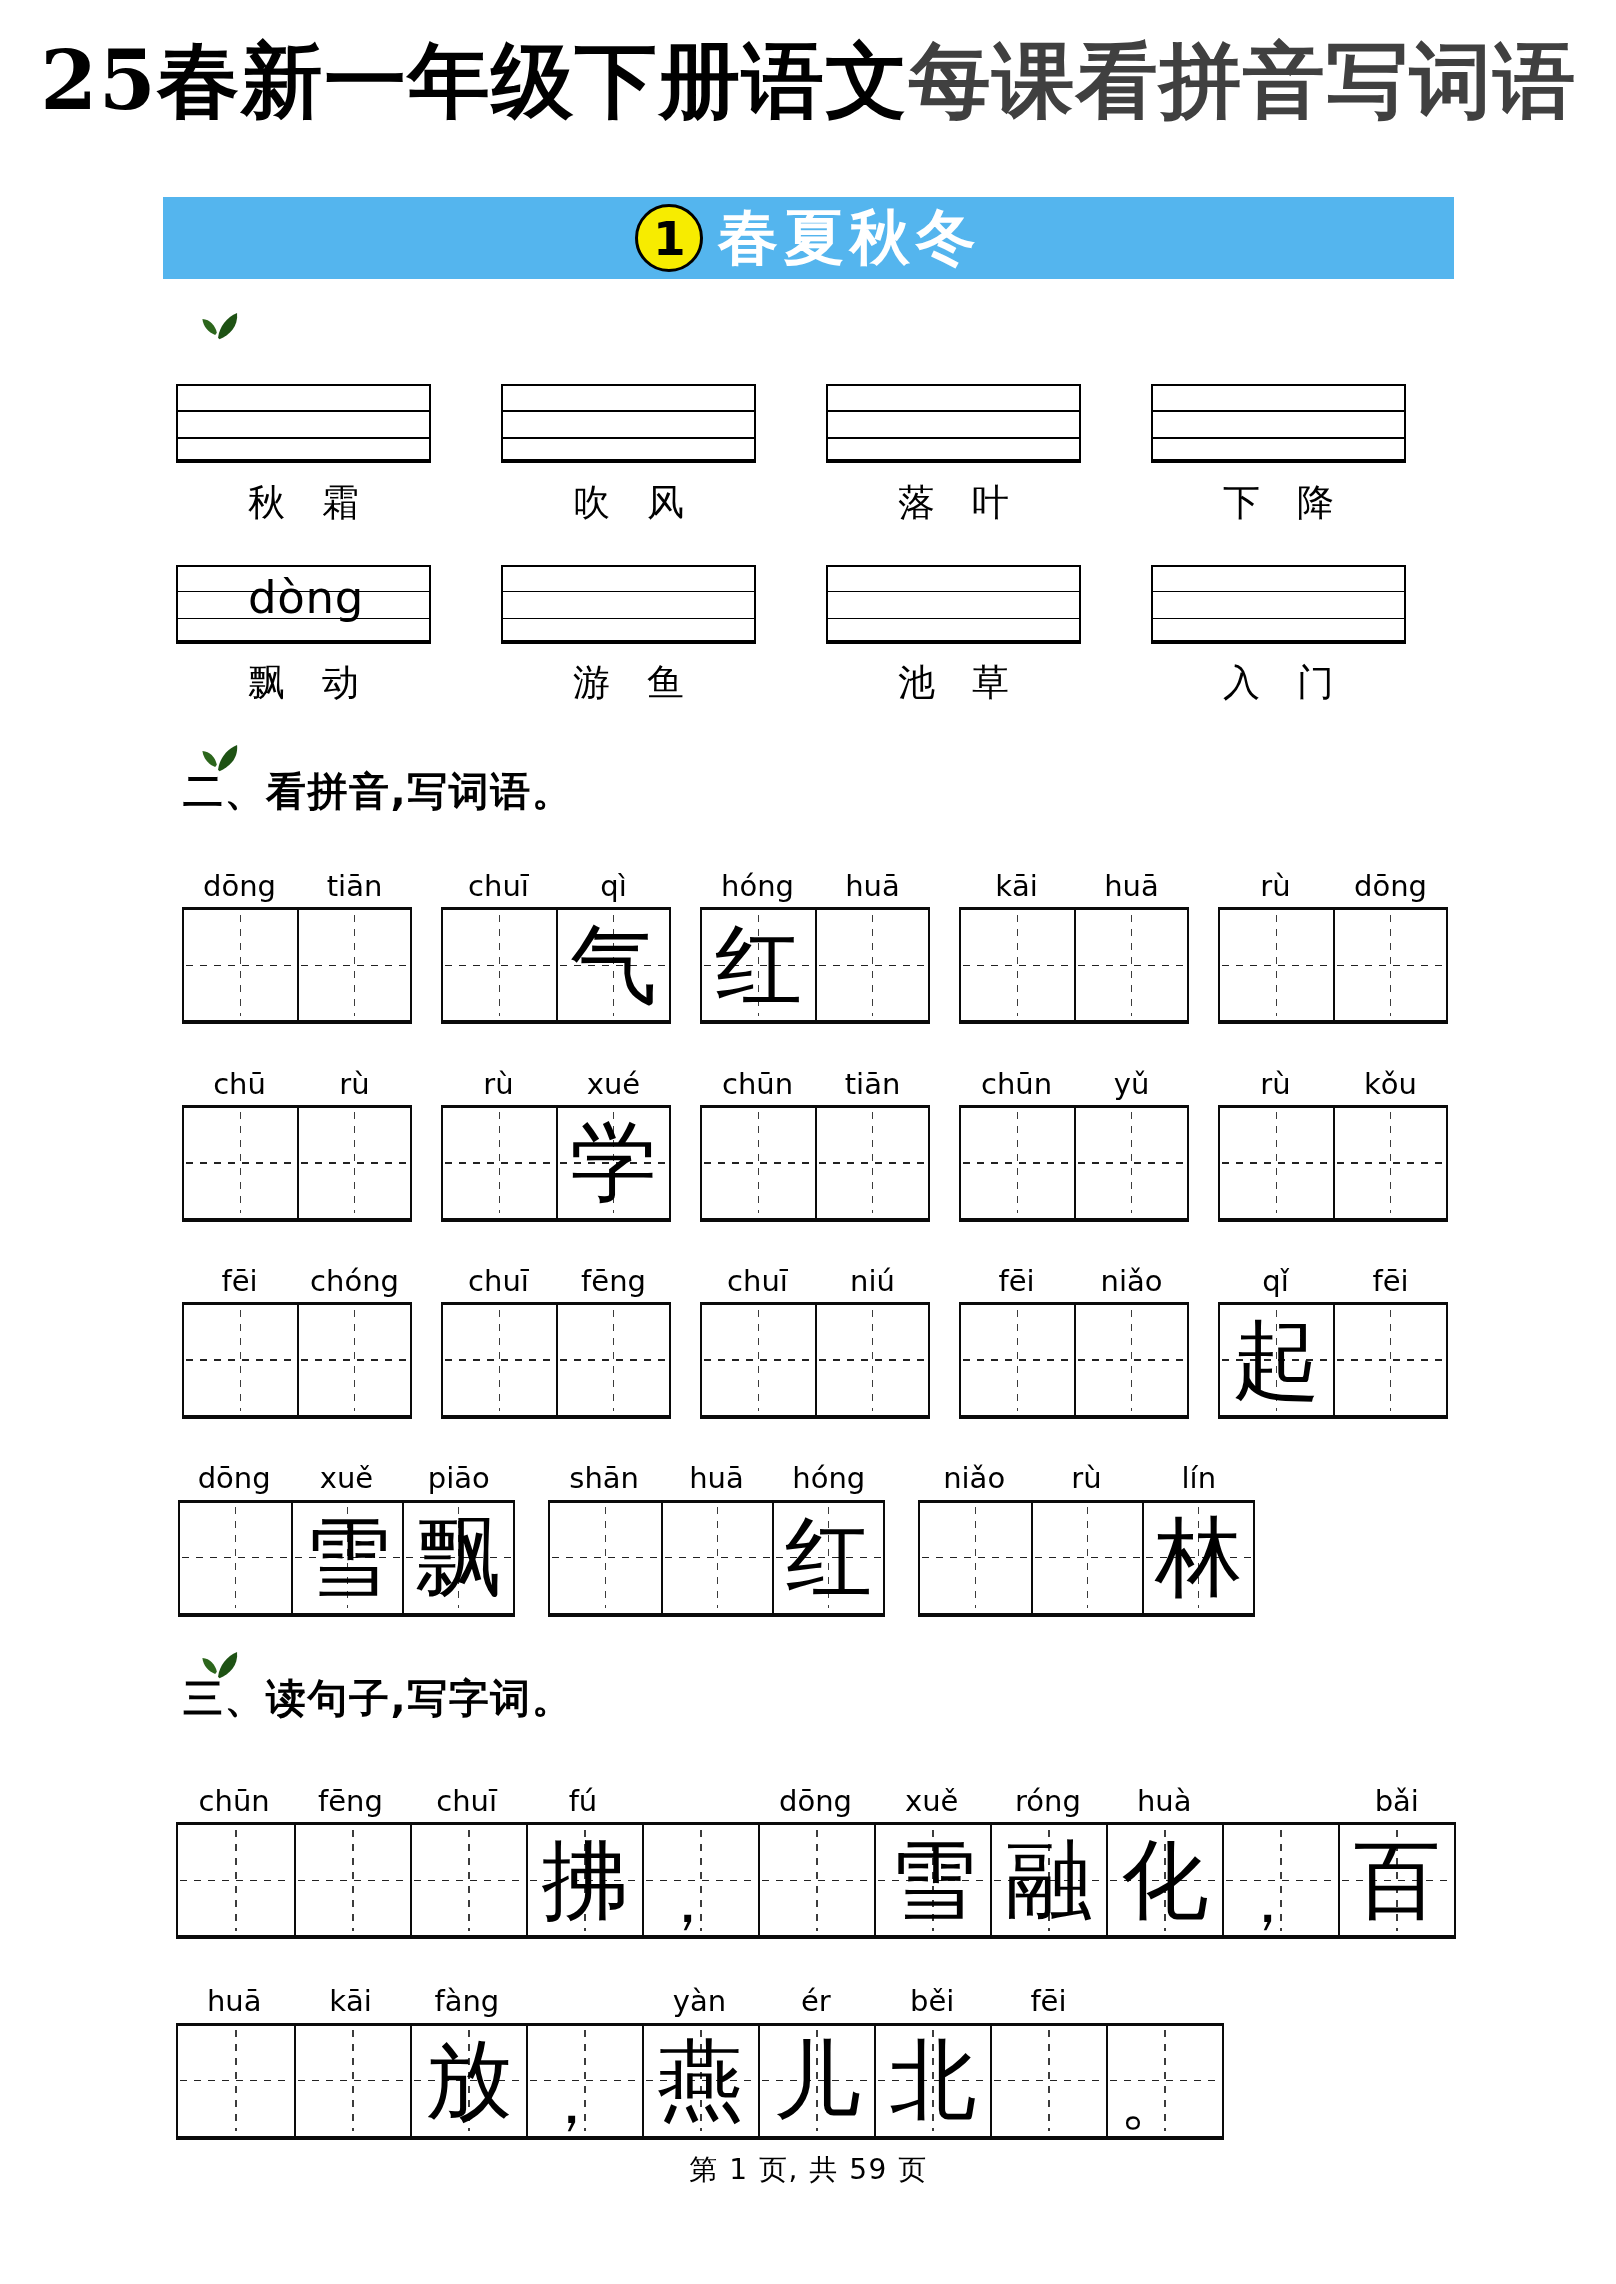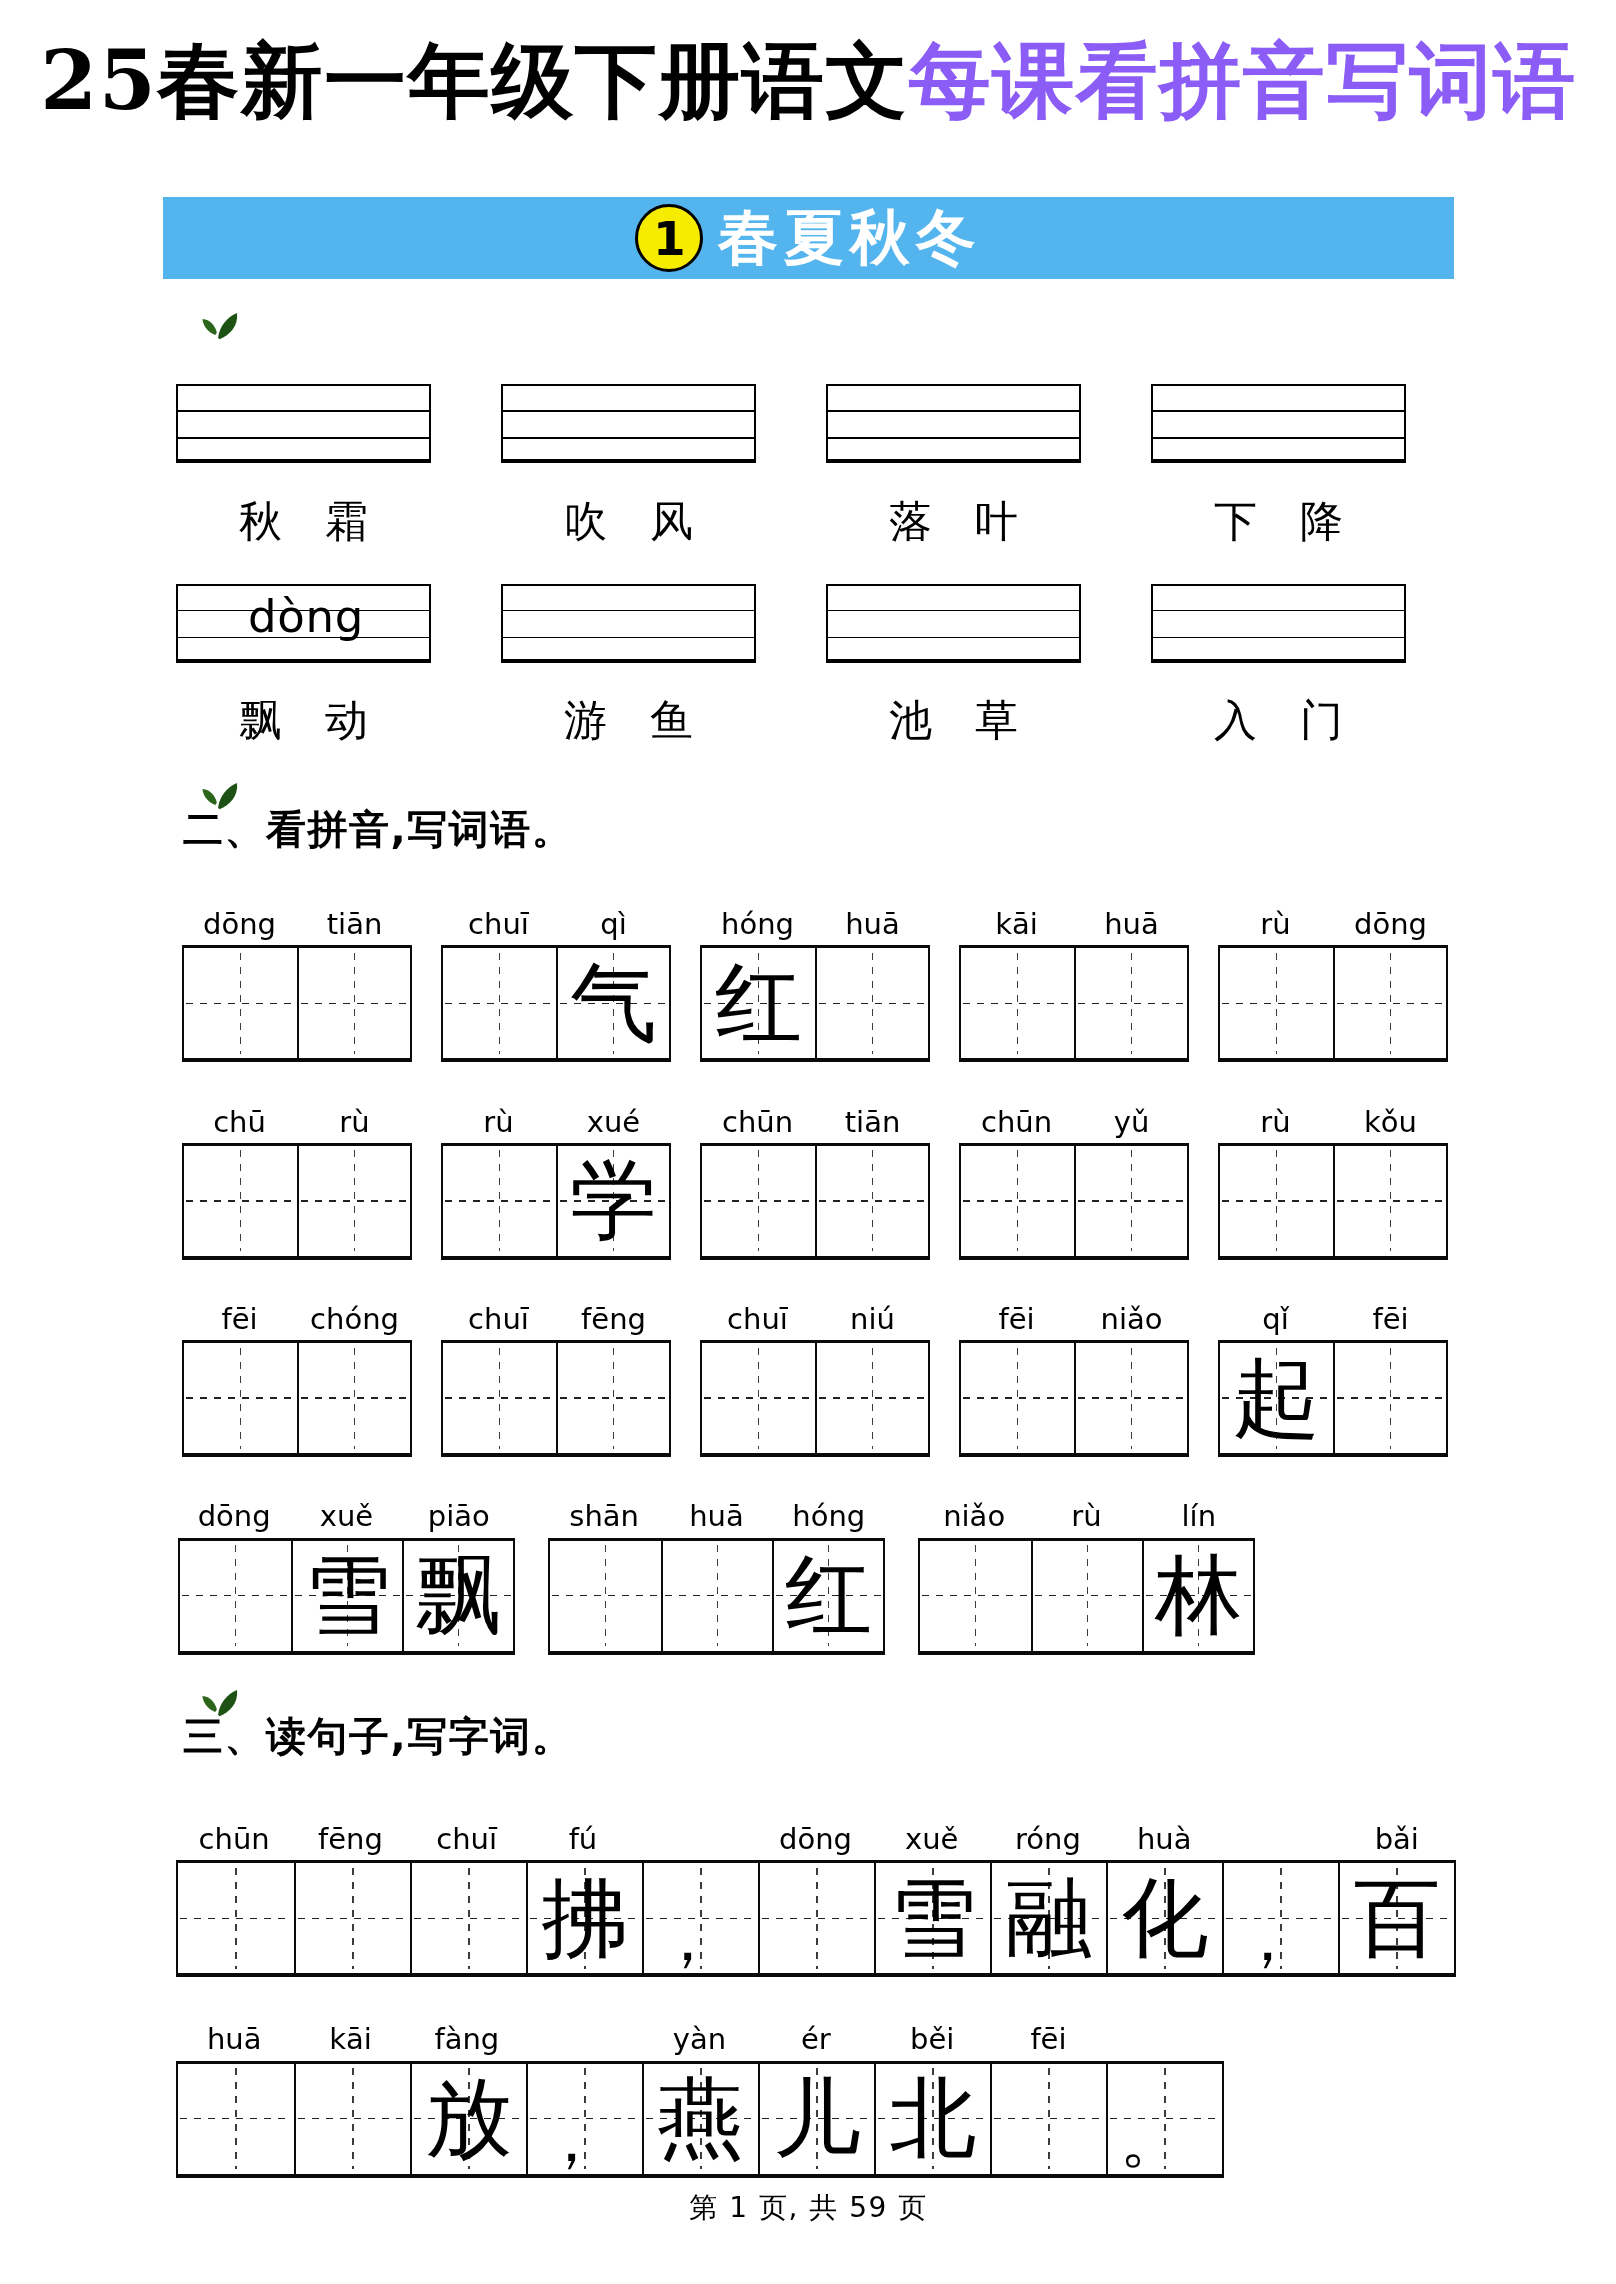--- a/index.html
+++ b/index.html
@@ -5,21 +5,21 @@
   html,body{margin:0;padding:0;}
   body{
     width:1617px;height:2284px;background:#ffffff;overflow:hidden;
     font-family:"DejaVu Sans", sans-serif;color:#000;
   }
   
   .title{
     padding-top:29px;text-align:center;font-family:"DejaVu Serif", serif;
     font-weight:bold;font-size:82px;line-height:103px;letter-spacing:1.5px;white-space:nowrap;
   }
-  .title .red{color:#8b5cf6;}
+  .title .red{color:#404040;}
   
   .banner{
     margin:65px 163px 0 163px;height:82px;background:#54b5ee;
     display:flex;align-items:center;justify-content:center;gap:14.7px;
   }
   .banner .unit{
     color:#f7ec00;font-size:56px;font-weight:bold;letter-spacing:2.9px;white-space:nowrap;
     text-shadow:2.2px 0 #000,-2.2px 0 #000,0 2.2px #000,0 -2.2px #000,2.2px 2.2px #000,-2.2px -2.2px #000,2.2px -2.2px #000,-2.2px 2.2px #000,3.7px 3.7px #000;
   }
   .banner .num{
@@ -41,22 +41,22 @@
   }
   .pybox::before,.pybox::after{content:"";position:absolute;left:0;right:0;height:1.5px;background:#000;}
   .pybox::before{top:24px;}
   .pybox::after{top:51px;}
   .py-fill{
     position:absolute;left:70px;top:8.8px;z-index:2;font-size:45px;line-height:1;
     font-family:"DejaVu Sans", sans-serif;letter-spacing:0.7px;
   }
   .wordrow{display:flex;gap:70px;margin-left:176px;margin-top:13.2px;}
   .word{
-    width:255px;text-align:center;font-size:43px;line-height:51px;
-    font-family:"DejaVu Serif", serif;white-space:pre;margin-top:19px;
+    width:255px;text-align:center;font-size:37px;line-height:51px;
+    font-family:"DejaVu Serif", serif;white-space:pre;
   }
   
   .tzgrow{display:flex;gap:29px;margin-left:182px;margin-top:29px;}
   .tzgrow.first{margin-top:41px;}
   .r4{gap:33px;margin-left:178px;}
   .pyrow{display:flex;height:47px;align-items:flex-end;padding-bottom:4.4px;font-size:29px;line-height:1.1;}
   .pyrow span{flex:1 1 0;text-align:center;white-space:nowrap;}
   .tzg{display:inline-flex;border:2.2px solid #0a0a0a;border-top-width:3.7px;border-bottom-width:4.4px;background:#fff;}
   .cell{width:113px;height:110px;position:relative;box-sizing:border-box;}
   .cell + .cell{border-left:2.2px solid #0a0a0a;}

